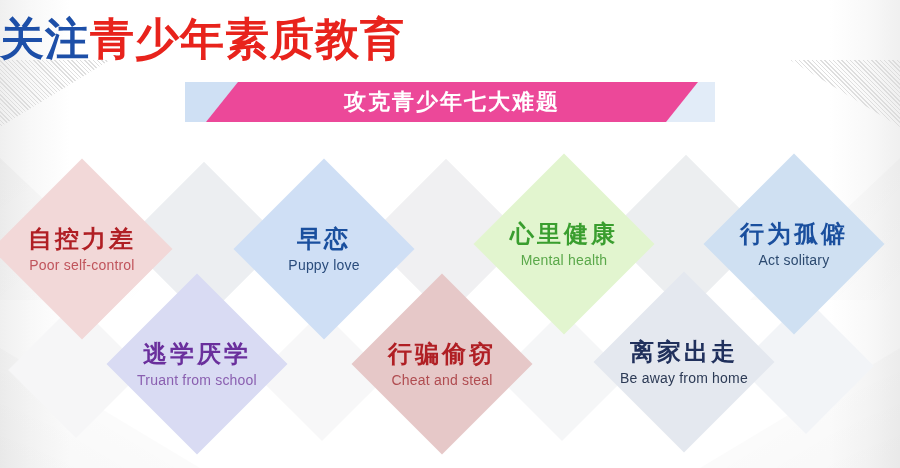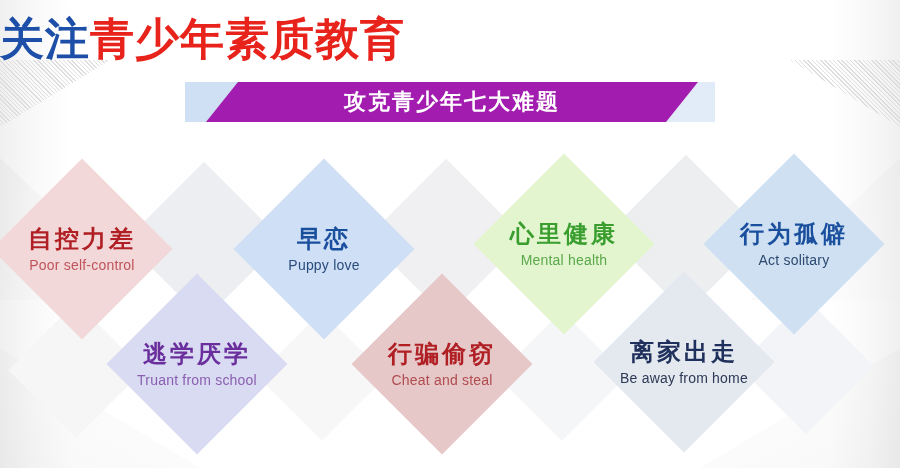--- a/index.html
+++ b/index.html
@@ -108,21 +108,21 @@
     position: absolute;
     right: 185px; top: 0;
     width: 70px; height: 40px;
     background: #e2ecf8;
     clip-path: polygon(28% 0, 100% 0, 100% 100%, 0 100%);
   }
   .banner-main {
     position: absolute;
     left: 206px; top: 0;
     width: 492px; height: 40px;
-    background: #a21caf;
+    background: #ec4899;
     clip-path: polygon(6.5% 0, 100% 0, 93.5% 100%, 0 100%);
     display: flex;
     align-items: center;
     justify-content: center;
   }
   .banner-text {
     color: #ffffff;
     font-family: "DejaVu Sans", "Liberation Sans", sans-serif;
     font-size: 22px;
     font-weight: bold;

